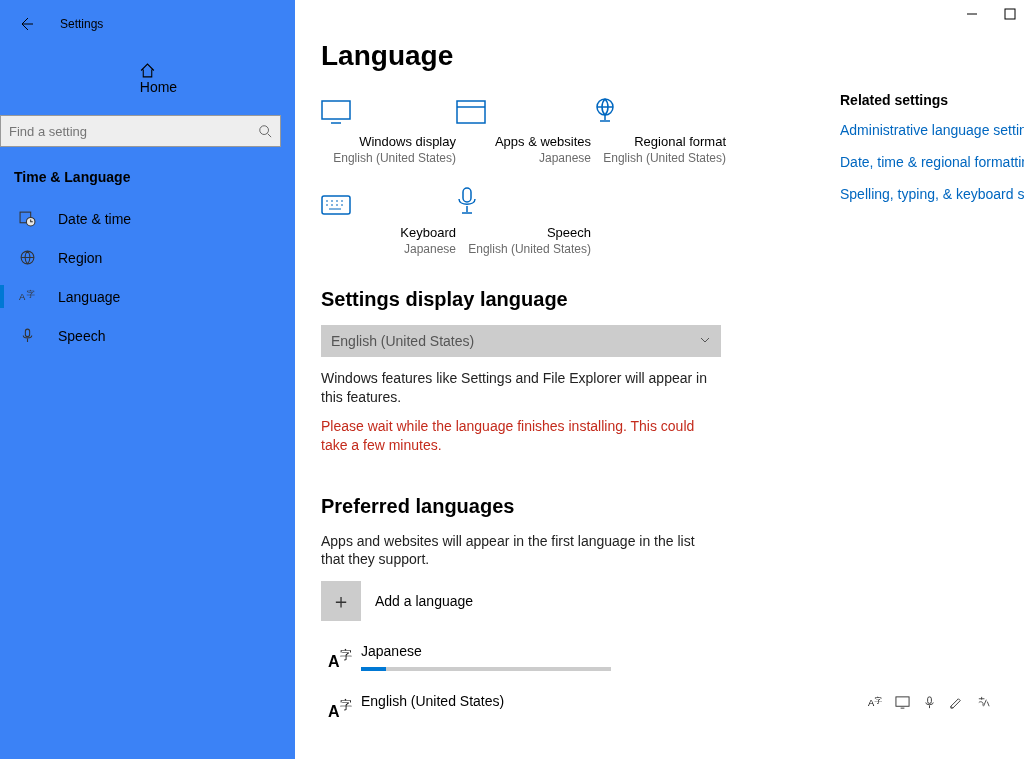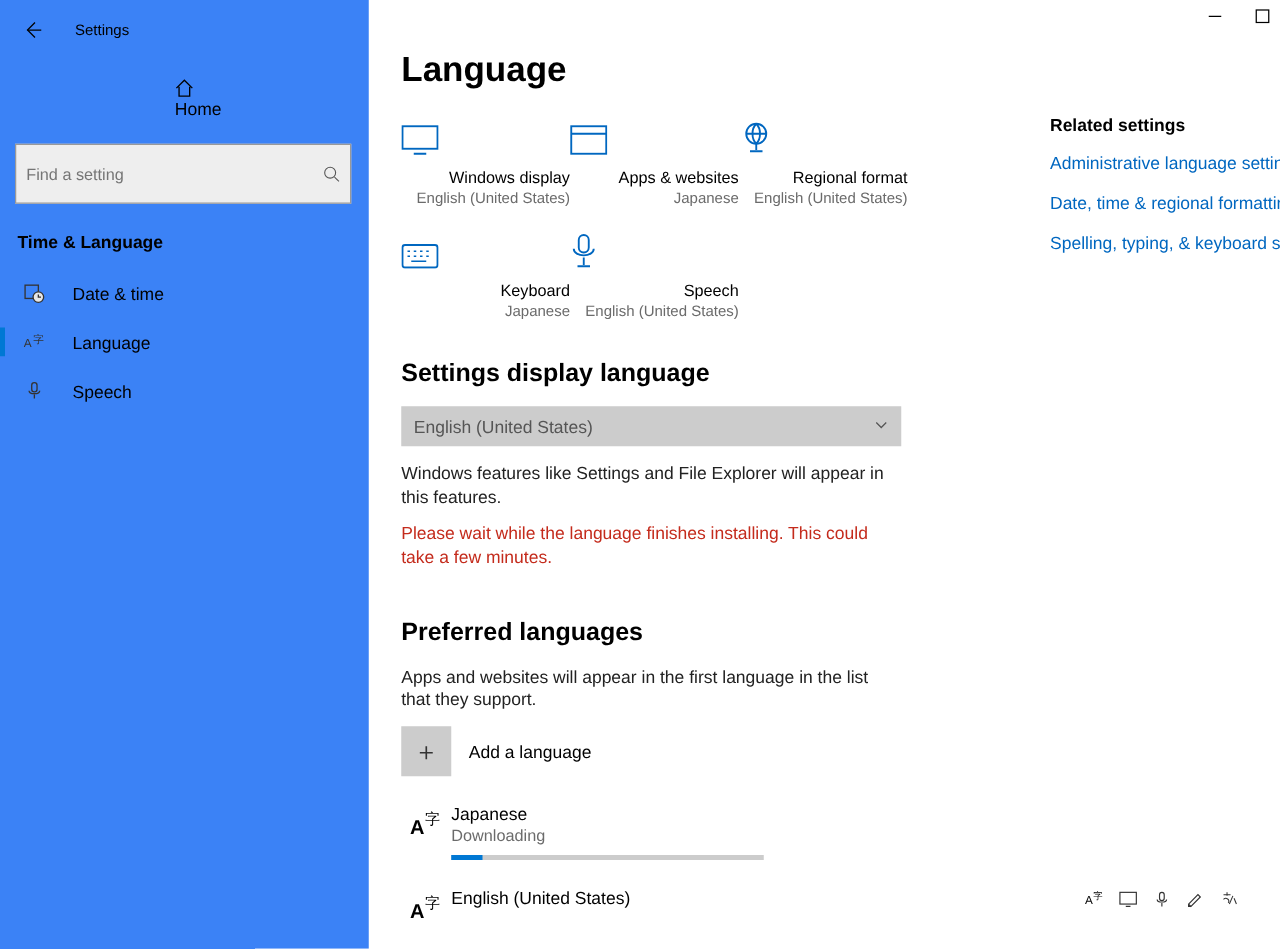--- a/index.html
+++ b/index.html
@@ -5,21 +5,21 @@
     * { margin: 0; padding: 0; box-sizing: border-box; font-family: "Segoe UI", sans-serif; }
     body { background: #fff; width: 1024px; height: 759px; overflow: hidden; display: flex; }
 
     .sidebar { width: 295px; background: #3b82f6; height: 100%; padding-top: 8px; position: relative; }
     .sidebar-top { display: flex; align-items: center; padding: 4px 10px 16px 14px; }
     .back-btn { width: 24px; height: 24px; display: flex; align-items: center; justify-content: center; cursor: pointer; }
     .sidebar-top .title { margin-left: 22px; font-size: 12px; }
     .home-row { display: flex; align-items: center; padding: 10px 18px 10px 18px; cursor: pointer; flex-direction: column; }
     .home-row .icon { width: 18px; display: flex; justify-content: center; }
     .home-row .txt { margin-left: 22px; font-size: 14px; }
-    .search-box { margin: 10px 14px 14px 12px; border: 1px solid #999; background: #eee; display: flex; align-items: center; height: 48px; }
+    .search-box { margin: 10px 14px 14px 0; border: 1px solid #999; background: #eee; display: flex; align-items: center; height: 32px; }
     .search-box input { flex: 1; border: none; background: transparent; padding: 6px 8px; font-size: 13px; outline: none; }
     .search-box .sicon { width: 30px; display: flex; justify-content: center; color: #555; }
     .category-title { font-size: 14px; font-weight: 600; padding: 8px 14px 14px 14px; }
     .nav-item { display: flex; align-items: center; padding: 11px 18px; cursor: pointer; position: relative; }
     .nav-item .nicon { width: 18px; display: flex; justify-content: center; color: #333; }
     .nav-item .nlabel { margin-left: 22px; font-size: 14px; }
     .nav-item.active::before { content: ""; position: absolute; left: 0; top: 8px; bottom: 8px; width: 4px; background: #0078d4; }
 
     .main { flex: 1; padding: 40px 0 0 26px; overflow: hidden; position: relative; }
     .page-title { font-size: 28px; font-weight: 600; margin-bottom: 24px; }
@@ -92,20 +92,29 @@
     <div class="nicon">
       <svg width="17" height="17" viewBox="0 0 16 16">
           <rect x="1" y="2" width="10" height="10" stroke="#333" fill="none"></rect>
           <circle cx="11" cy="11" r="4" stroke="#333" fill="#e6e6e6"></circle>
           <path d="M11 9 V11 H13" stroke="#333" fill="none"></path>
         </svg>
     </div>
     <div class="nlabel">Date &amp; time</div>
   </div>
 
+  <div class="nav-item">
+    <div class="nicon">
+      <svg width="17" height="17" viewBox="0 0 16 16">
+          <circle cx="8" cy="8" r="6" stroke="#333" fill="none"></circle>
+          <path d="M2 8 H14 M8 2 C5 5 5 11 8 14 M8 2 C11 5 11 11 8 14" stroke="#333" fill="none"></path>
+        </svg>
+    </div>
+    <div class="nlabel">Region</div>
+  </div>
 
   <div class="nav-item active">
     <div class="nicon">
       <svg width="17" height="17" viewBox="0 0 18 18">
           <text x="0" y="13" font-size="10" fill="#333">A</text>
           <text x="8" y="10" font-size="9" fill="#333">字</text>
         </svg>
     </div>
     <div class="nlabel">Language</div>
   </div>
@@ -206,21 +215,20 @@
 
   <div class="lang-item">
     <div class="licon">
         <svg width="26" height="26" viewBox="0 0 26 26">
           <text x="0" y="22" font-size="16" font-weight="600" fill="#000">A</text>
           <text x="12" y="14" font-size="12" fill="#000">字</text>
         </svg>
       </div>
     <div class="linfo">
       <div class="lname">Japanese</div>
-      <div class="lstatus">Downloading</div>
       <div class="progress">
           <div class="bar"></div>
         </div>
     </div>
   </div>
 
   <div class="lang-item" style="width:700px">
     <div class="licon">
         <svg width="26" height="26" viewBox="0 0 26 26">
           <text x="0" y="22" font-size="16" font-weight="600" fill="#000">A</text>

